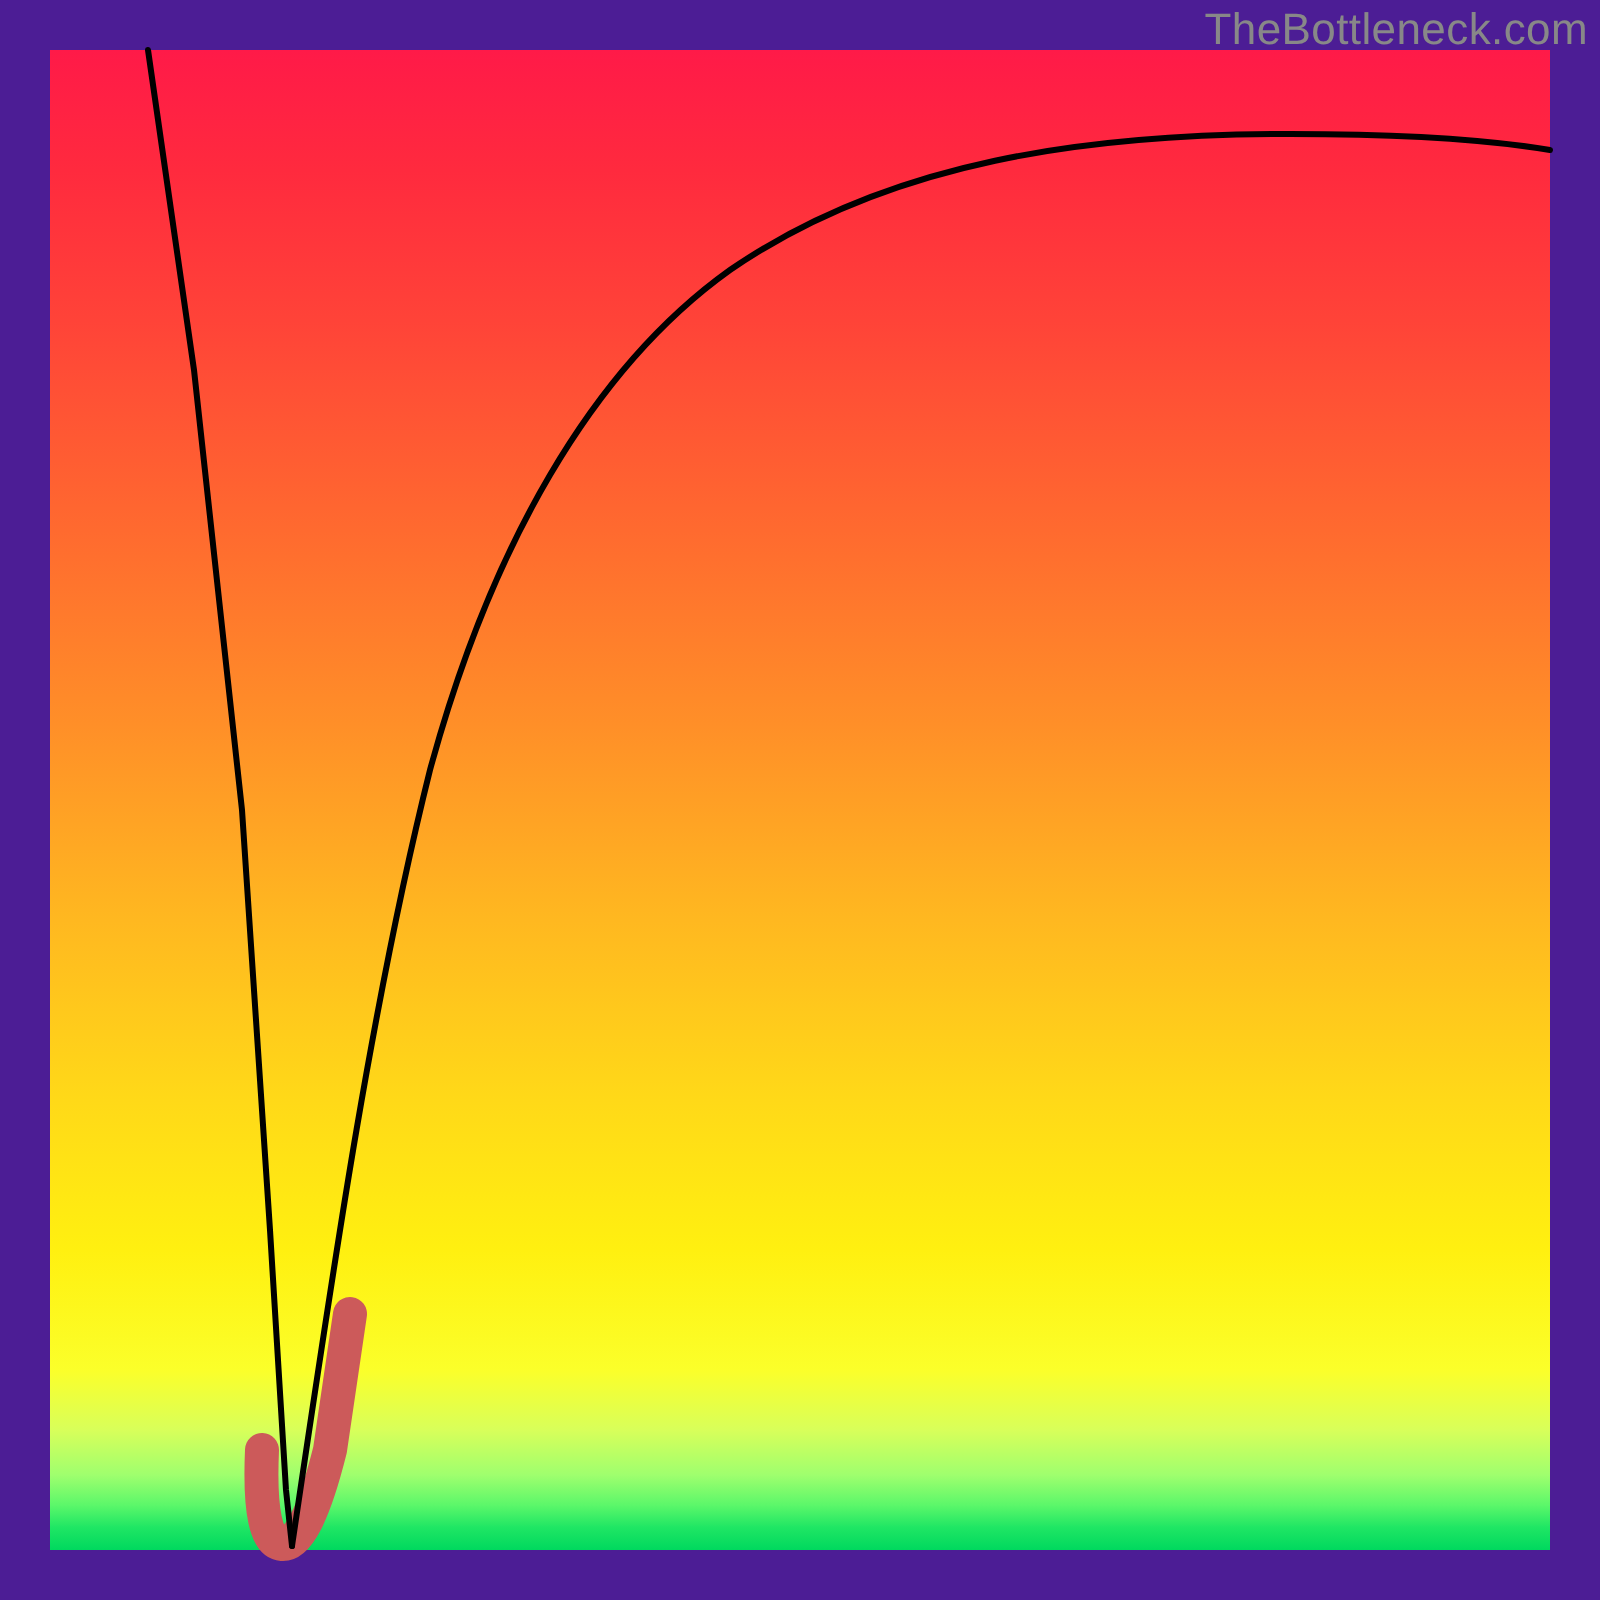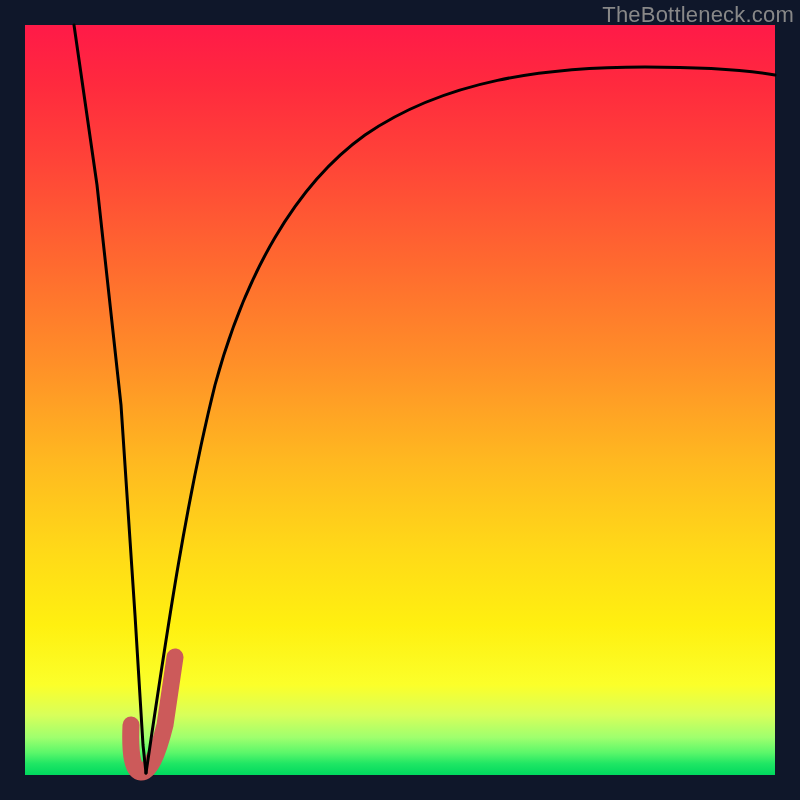--- a/index.html
+++ b/index.html
@@ -10,21 +10,21 @@
     background: #000;
     overflow: hidden;
     font-family: Arial, Helvetica, sans-serif;
   }
   .frame {
     position: absolute;
     left: 0;
     top: 0;
     width: 800px;
     height: 800px;
-    background: #0f172a;
+    background: #4c1d95;
   }
   .plot {
     position: absolute;
     left: 25px;
     top: 25px;
     width: 750px;
     height: 750px;
     background: linear-gradient(to bottom,
       #ff1a48 0%,
       #ff2a3e 8%,

